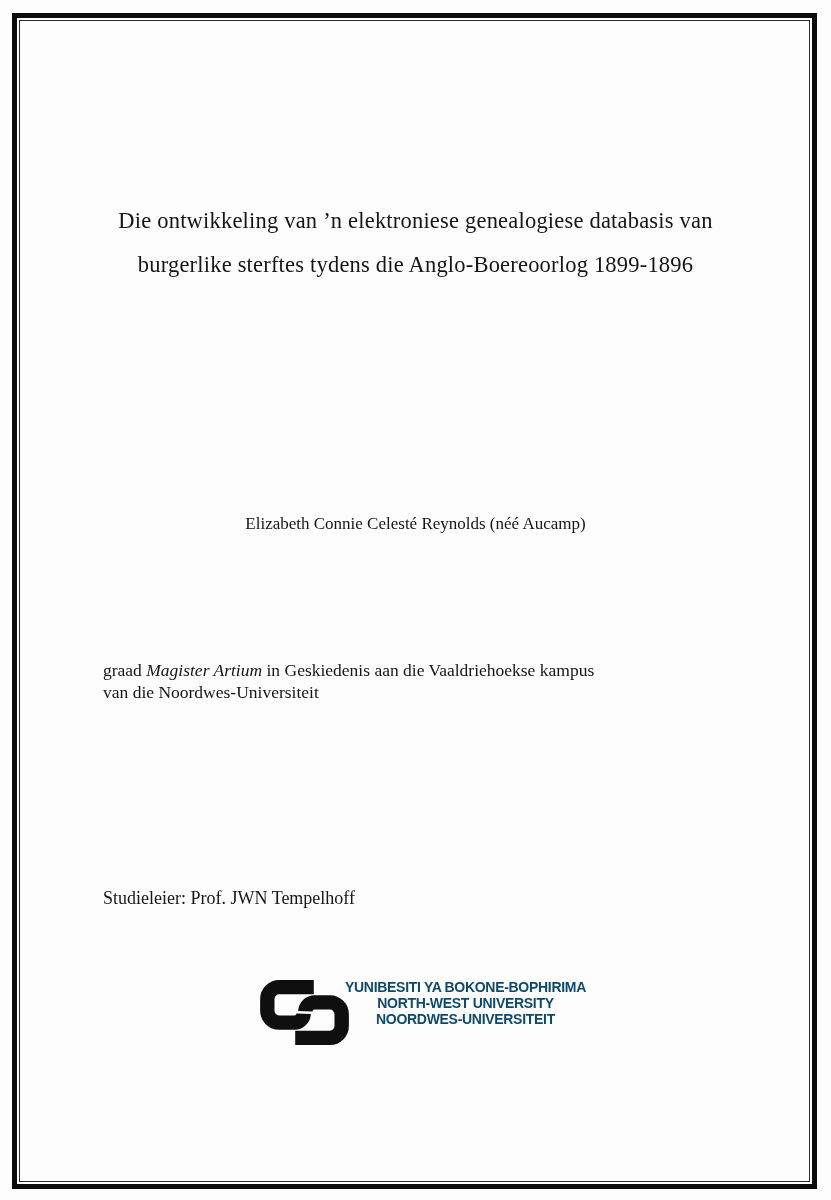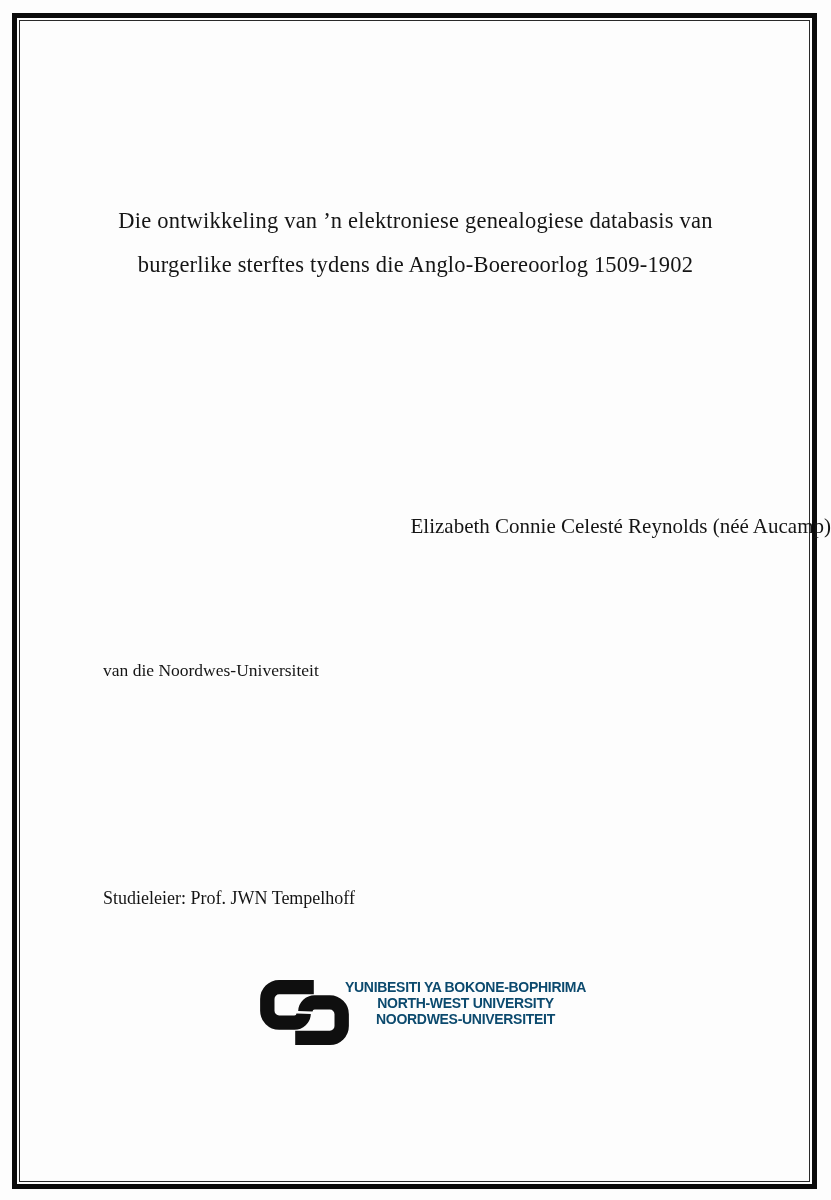--- a/index.html
+++ b/index.html
@@ -36,22 +36,22 @@
   .title .tline { display: block; }
   .byline {
     position: absolute;
     top: 433px; left: 0; right: 0;
     text-align: center;
     font-size: 19px;
   }
   .author {
     position: absolute;
     top: 514px; left: 0; right: 0;
-    text-align: right;
-    font-size: 21px;
+    text-align: center;
+    font-size: 17px;
   }
   .submission {
     position: absolute;
     top: 660px; left: 103px;
     width: 628px;
     font-size: 17.5px;
     line-height: 21.5px;
   }
   .submission .just {
     text-align: justify;
@@ -87,27 +87,28 @@
 <body>
 
 <div class="page">
 
   <div class="frame">
     <div class="frame-inner"></div>
   </div>
 
   <h1 class="title">
     <span class="tline">Die ontwikkeling van ’n elektroniese genealogiese databasis van</span>
-    <span class="tline">burgerlike sterftes tydens die Anglo-Boereoorlog 1509-1902</span>
+    <span class="tline">burgerlike sterftes tydens die Anglo-Boereoorlog 1899-1896</span>
   </h1>
 
 
   <div class="author">Elizabeth Connie Celesté Reynolds (néé Aucamp)</div>
 
   <div class="submission">
+    <div><span>graad </span><em>Magister Artium</em><span> in Geskiedenis aan die Vaaldriehoekse kampus</span></div>
     <div>van die Noordwes-Universiteit</div>
   </div>
 
   <div class="supervisor-block">
     <div>Studieleier: Prof. JWN Tempelhoff</div>
   </div>
 
   <div class="logo">
     <svg class="logo-mark" width="95" height="71" viewBox="0 0 112 84" aria-hidden="true">
       <g fill="none" stroke="#0f0f0f" stroke-width="17" stroke-linecap="butt" stroke-linejoin="miter">

